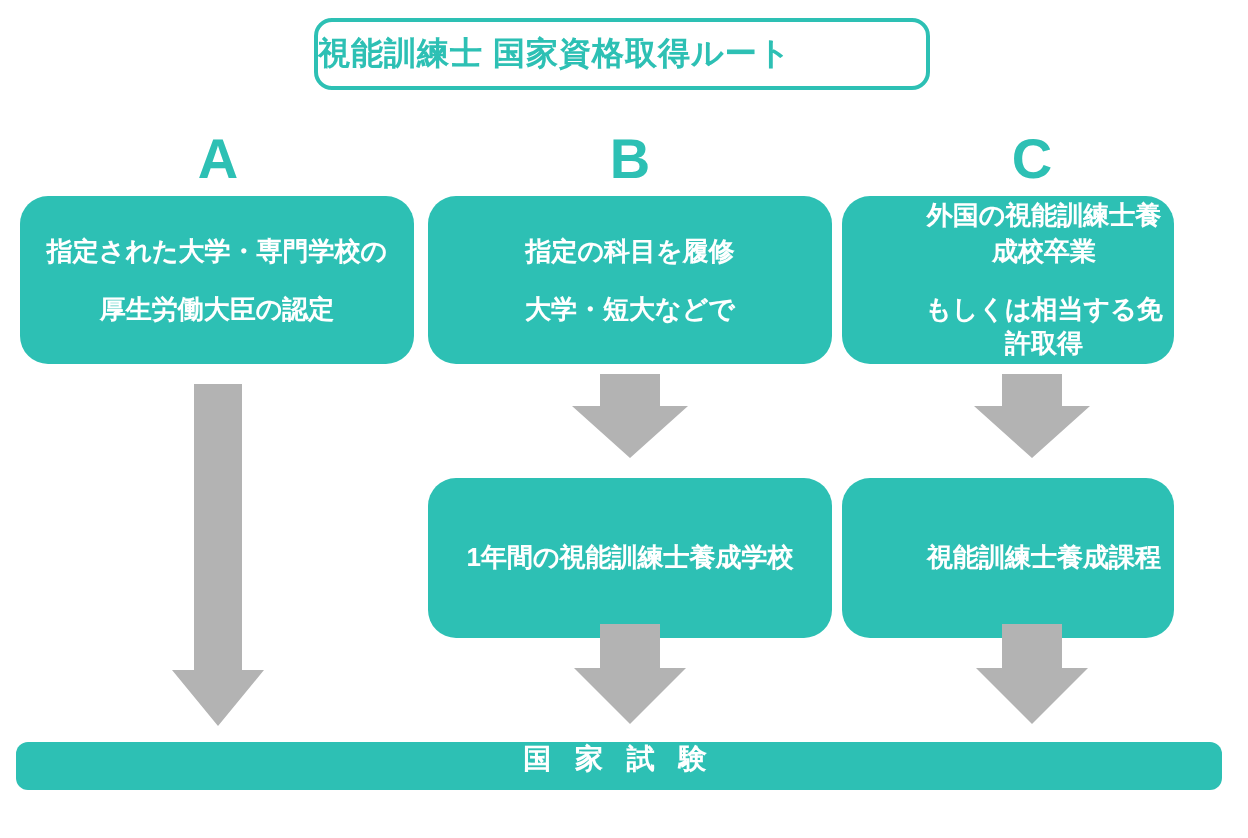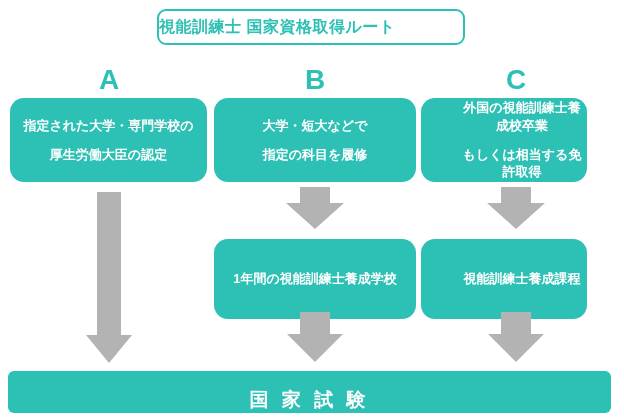--- a/index.html
+++ b/index.html
@@ -46,24 +46,24 @@
 
   .arrow{position:absolute;}
   .arrow svg{display:block;}
   .arrow-a-long{left:86px;top:192px;}
   .arrow-b1{left:286px;top:187px;}
   .arrow-c1{left:487px;top:187px;}
   .arrow-b2{left:287px;top:312px;}
   .arrow-c2{left:488px;top:312px;}
 
   .exam-bar{
-    position:absolute;left:8px;top:371px;width:603px;height:42px;
+    position:absolute;left:8px;top:371px;width:603px;height:24px;
     background:var(--teal);border-radius:6px;
-    display:flex;align-items:flex-end;justify-content:center;
-    color:var(--ontteal);font-size:19px;font-weight:bold;letter-spacing:4px;
+    display:flex;align-items:flex-start;justify-content:center;
+    color:var(--ontteal);font-size:14px;font-weight:bold;letter-spacing:4px;
   }
 </style>
 </head>
 <body>
 
 <div class="stage">
 
   <div class="title-box">
     <span>視能訓練士 国家資格取得ルート</span>
   </div>
@@ -71,22 +71,22 @@
   <div class="route-label a">A</div>
   <div class="route-label b">B</div>
   <div class="route-label c">C</div>
 
   <div class="step-box row1 col-a">
     <span>指定された大学・専門学校の</span>
     <span>厚生労働大臣の認定</span>
   </div>
 
   <div class="step-box row1 col-b">
+    <span>指定の科目を履修</span>
     <span>大学・短大などで</span>
-    <span>指定の科目を履修</span>
   </div>
 
   <div class="step-box row1 col-c">
     <span>外国の視能訓練士養成校卒業</span>
     <span>もしくは相当する免許取得</span>
   </div>
 
   <div class="arrow arrow-a-long">
     <svg width="46" height="171" viewBox="0 0 46 171" aria-hidden="true">
       <polygon points="11,0 35,0 35,143 46,143 23,171 0,143 11,143" fill="#b3b3b3"></polygon>

